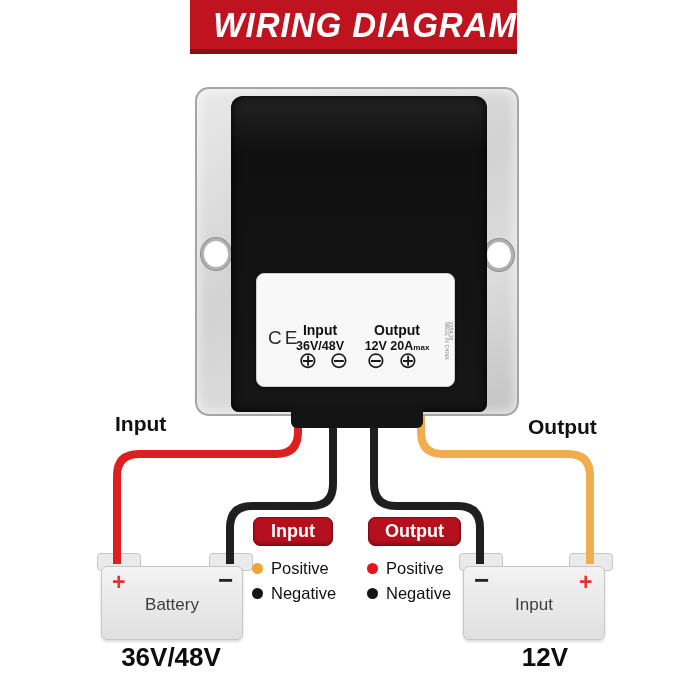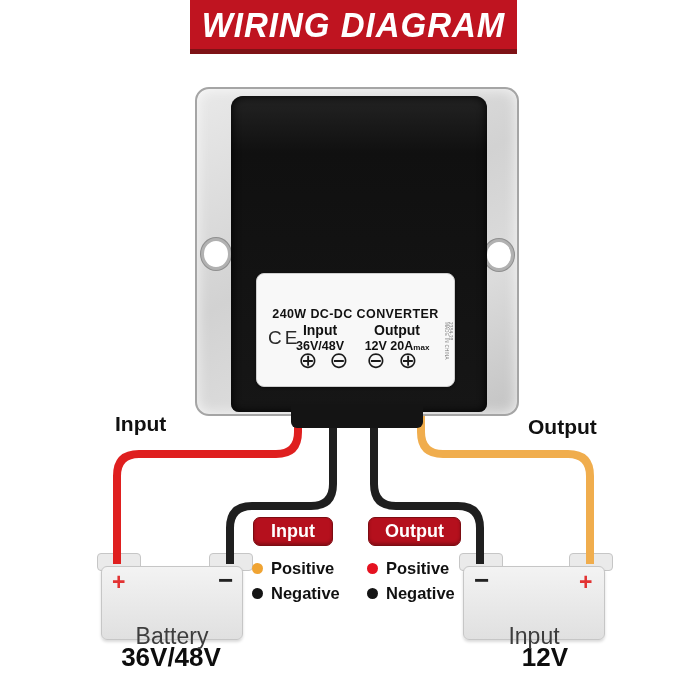--- a/index.html
+++ b/index.html
@@ -2,21 +2,21 @@
 <html><head>
 <meta charset="utf-8">
 <style>
   html,body{margin:0;padding:0;background:#fff;}
   .stage{position:relative;width:700px;height:700px;background:#ffffff;overflow:hidden;
          font-family:"Liberation Sans",sans-serif;}
 
   
   .banner{position:absolute;left:190px;top:0;width:327px;height:49px;
           background:#bf1420;border-bottom:5px solid #7e1216;
-          display:flex;align-items:center;justify-content:center;}
+          display:flex;align-items:center;justify-content:flex-end;}
   .banner-title{color:#ffffff;font-size:33px;font-weight:900;font-style:italic;
                 letter-spacing:1px;white-space:nowrap;transform:scaleY(1.05);}
 
   
   .plate{position:absolute;left:195px;top:87px;width:320px;height:325px;border-radius:14px;
          background:linear-gradient(150deg,#e9e9e9 0%,#d2d2d2 45%,#dcdcdc 70%,#c3c3c3 100%);
          border:2px solid #a5a5a5;box-shadow:inset 0 0 14px rgba(255,255,255,.8);z-index:3;}
   .hole{position:absolute;width:24px;height:26px;border-radius:50%;background:#ffffff;
         border:3px solid #b1b1b1;box-shadow:0 0 0 1px #8e8e8e;z-index:4;}
   .hole.left{left:201px;top:238px;}
@@ -57,30 +57,30 @@
   .io-label.in{left:115px;top:412px;}
   .io-label.out{left:528px;top:415px;}
 
   
   .pill{position:absolute;top:517px;height:27px;border-radius:7px;border:1px solid #7c0c12;
         color:#fff;font-size:18px;font-weight:800;display:flex;align-items:center;
         justify-content:center;z-index:6;box-shadow:inset 0 -2px 3px rgba(0,0,0,.25);}
   .pill.in{left:253px;width:78px;}
   .pill.out{left:368px;width:91px;}
   .dot{position:absolute;width:11px;height:11px;border-radius:50%;z-index:6;}
-  .leg-text{position:absolute;font-size:16.5px;font-weight:700;color:#111;z-index:6;}
+  .leg-text{position:absolute;font-size:16.5px;font-weight:400;color:#111;z-index:6;}
 
   
   .bump{position:absolute;top:553px;width:42px;height:16px;border-radius:4px;
         background:#eaeaea;border:1px solid #c6c6c6;z-index:1;}
   .box{position:absolute;top:566px;width:140px;height:72px;border-radius:6px;
        background:linear-gradient(180deg,#f3f3f3,#e0e0e0);
        border:1px solid #c6c6c6;box-shadow:0 2px 3px rgba(0,0,0,.15);z-index:3;}
   .box .name{position:absolute;left:0;top:28px;width:100%;text-align:center;
-             font-size:23px;color:#3d3d3d;margin-top:28px;}
+             font-size:17px;color:#3d3d3d;}
   .sign{position:absolute;font-weight:700;z-index:4;}
   .sign.plus{color:#e23333;font-size:23px;}
   .sign.minus{color:#222;font-size:26px;}
   .volt{position:absolute;top:642px;width:140px;text-align:center;
         font-size:26px;font-weight:700;color:#0d0d0d;}
 </style>
 </head>
 <body>
 
 <div class="stage">
@@ -101,21 +101,20 @@
     <path d="M421 408 L421 432 Q421 454 443 454 L568 454 Q590 454 590 476 L590 564" fill="none" stroke-width="8" stroke="#f0ad4d"></path>
   </svg>
 
   <div class="plate"></div>
   <div class="hole left"></div>
   <div class="hole right"></div>
   <div class="cbody"></div>
   <div class="gland"></div>
 
   <div class="plabel">
-    <div class="model">240W DC-DC CONVERTER</div>
     <div class="ce">CE</div>
     <div class="spec-col in">
       <div class="spec-title">Input</div>
       <div class="spec-val">36V/48V</div>
     </div>
     <div class="spec-col out">
       <div class="spec-title">Output</div>
       <div class="spec-val"><span>12V 20A</span><span class="spec-sub">max</span></div>
     </div>
     <span class="screw" style="left:39px">⊕</span>

